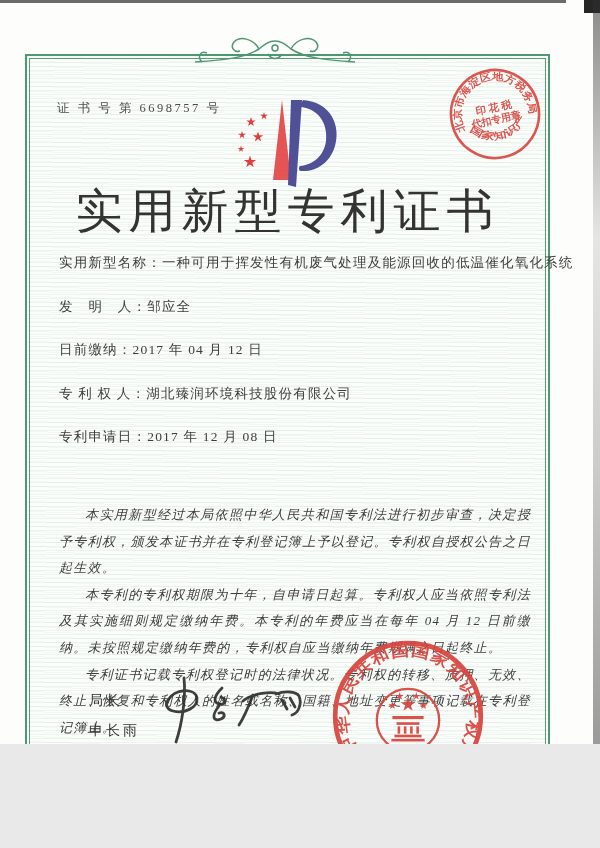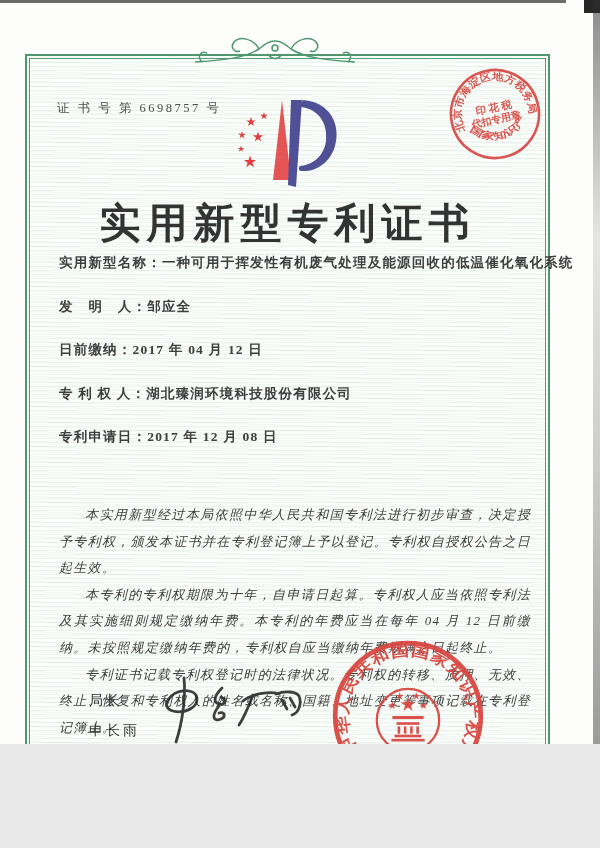--- a/index.html
+++ b/index.html
@@ -24,24 +24,24 @@
 
   .ornament{position:absolute;color:#4e9770;}
   .orn-top{left:193px;top:30px;width:164px;height:50px;}
   .orn-bl{left:5px;top:746px;width:82px;height:72px;}
   .orn-br{left:496px;top:746px;width:82px;height:72px;transform:scaleX(-1);}
 
   .cert-no{position:absolute;left:30px;top:44px;font-size:12.5px;letter-spacing:2.5px;color:#4c4c4c;}
 
   .logo{position:absolute;left:205px;top:36px;width:112px;height:100px;}
 
-  .title{position:absolute;left:0;top:140px;width:100%;text-align:center;
-    font-size:41px;letter-spacing:6px;color:#333;font-weight:700;}
-
-  .fields{position:absolute;left:32px;top:198px;right:18px;font-weight:bold;}
+  .title{position:absolute;left:0;top:124px;width:100%;text-align:center;
+    font-size:47px;letter-spacing:6px;color:#333;font-weight:400;}
+
+  .fields{position:absolute;left:32px;top:198px;right:18px;}
   .field-row{height:43.5px;font-size:13.5px;color:#3e3e3e;letter-spacing:1.2px;white-space:nowrap;}
   .fl{color:#3e3e3e;}
   .fv{color:#3e3e3e;}
 
   .paras{position:absolute;left:32px;top:446px;width:472px;}
   .paras p{margin:0;text-indent:2em;font-size:13px;line-height:26.6px;letter-spacing:1.3px;
     color:#3d3d3d;text-align:justify;font-style:italic;}
 
   .signer{position:absolute;left:62px;top:630px;font-size:14px;letter-spacing:3px;color:#333;line-height:30px;}
   .signature{position:absolute;left:113px;top:612px;width:215px;height:95px;}

